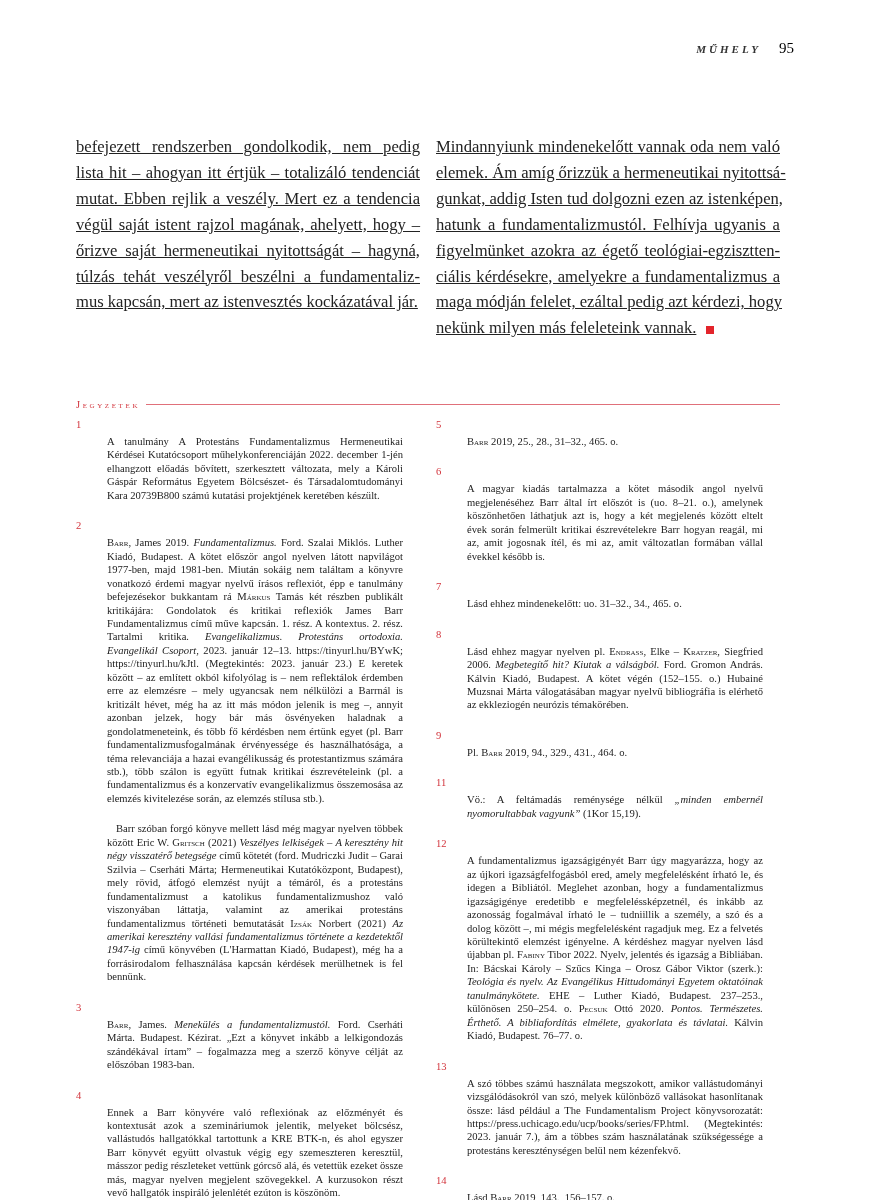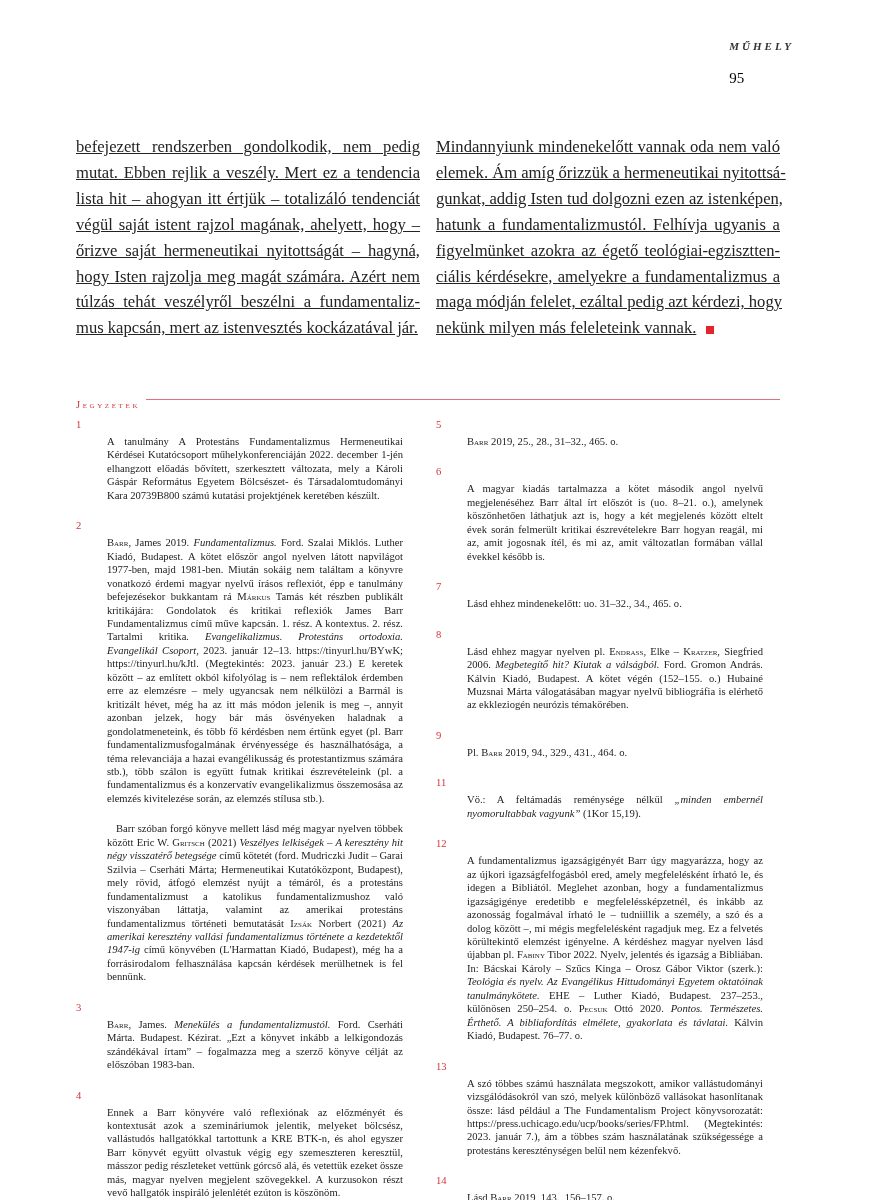--- a/index.html
+++ b/index.html
@@ -1,30 +1,30 @@
 <!DOCTYPE html>
 <html><head>
 <meta charset="utf-8">
 <style>
   html, body { margin: 0; padding: 0; background: #ffffff; }
   body { width: 880px; height: 1200px; position: relative; overflow: hidden;
          font-family: "DejaVu Serif", "Liberation Serif", serif; color: #222; }
-  .running-head { position: absolute; top: 40px; right: 86px; display: flex; align-items: baseline; gap: 18px; flex-direction: column; }
+  .running-head { position: absolute; top: 40px; right: 86px; display: flex; align-items: baseline; gap: 18px; }
   .section-name { font-family: "Liberation Serif", serif; font-style: italic; font-weight: bold;
                   font-size: 11px; letter-spacing: 3px; color: #333; }
   .page-num { font-family: Liberation Serif, serif; font-size: 15px; color: #000000; }
 
   .body-cols { position: absolute; top: 134px; left: 76px; width: 704px; display: flex; gap: 16px; }
   .body-col { width: 344px; font-family: "Liberation Serif", serif; font-size: 16.6px; line-height: 25.9px;
               text-align: justify; color: #222; text-decoration: underline; }
   .body-col .line { display: block; text-align: justify; text-align-last: justify; white-space: nowrap; }
   .body-col .line.last { text-align-last: left; }
   .end-mark { display: inline-block; width: 8px; height: 8px; background: #e3242b; margin-left: 10px; vertical-align: middle; }
 
-  .notes-head { position: absolute; top: 399px; left: 76px; width: 704px; display: flex; }
+  .notes-head { position: absolute; top: 399px; left: 76px; width: 704px; display: flex; align-items: center; }
   .notes-title { font-family: "Liberation Serif", serif; font-size: 10.5px; letter-spacing: 2.6px;
                  color: #d2343c; font-variant: small-caps; text-transform: none; white-space: nowrap; }
   .notes-rule { flex: 1; height: 1px; background: #e0707a; margin-left: 6px; }
 
   .notes { position: absolute; top: 418px; left: 76px; width: 704px; display: flex; gap: 16px; }
   .notes-col { width: 344px; }
   .note { display: flex; font-family: "Liberation Serif", serif; font-size: 10.6px; line-height: 13.45px; color: #222; }
   .note-num { width: 14px; flex: none; color: #d2343c; text-align: left; }
   .note-text { flex: 1; text-align: justify; }
   .note-text p { margin: 17px; }
@@ -36,25 +36,24 @@
 <body>
 
 <div class="running-head">
   <span class="section-name">MŰHELY</span>
   <span class="page-num">95</span>
 </div>
 
 <div class="body-cols">
   <div class="body-col" id="left-col">
       <span class="line">befejezett rendszerben gondolkodik, nem pedig</span>
+      <span class="line">lista hit – ahogyan itt értjük – totalizáló tendenciát</span>
       <span class="line">mutat. Ebben rejlik a veszély. Mert ez a tendencia</span>
-      <span class="line">lista hit – ahogyan itt értjük – totalizáló tendenciát</span>
       <span class="line">végül saját istent rajzol magának, ahelyett, hogy –</span>
       <span class="line">őrizve saját hermeneutikai nyitottságát – hagyná,</span>
-      <span class="line">hogy Isten rajzolja meg magát számára. Azért nem</span>
       <span class="line">túlzás tehát veszélyről beszélni a fundamentaliz-</span>
       <span class="line last">mus kapcsán, mert az istenvesztés kockázatával jár.</span>
     </div>
   <div class="body-col" id="right-col">
       <span class="line">Mindannyiunk mindenekelőtt vannak oda nem való</span>
       <span class="line">elemek. Ám amíg őrizzük a hermeneutikai nyitottsá-</span>
       <span class="line">gunkat, addig Isten tud dolgozni ezen az istenképen,</span>
       <span class="line">hatunk a fundamentalizmustól. Felhívja ugyanis a</span>
       <span class="line">figyelmünket azokra az égető teológiai-egzisztten-</span>
       <span class="line">ciális kérdésekre, amelyekre a fundamentalizmus a</span>

